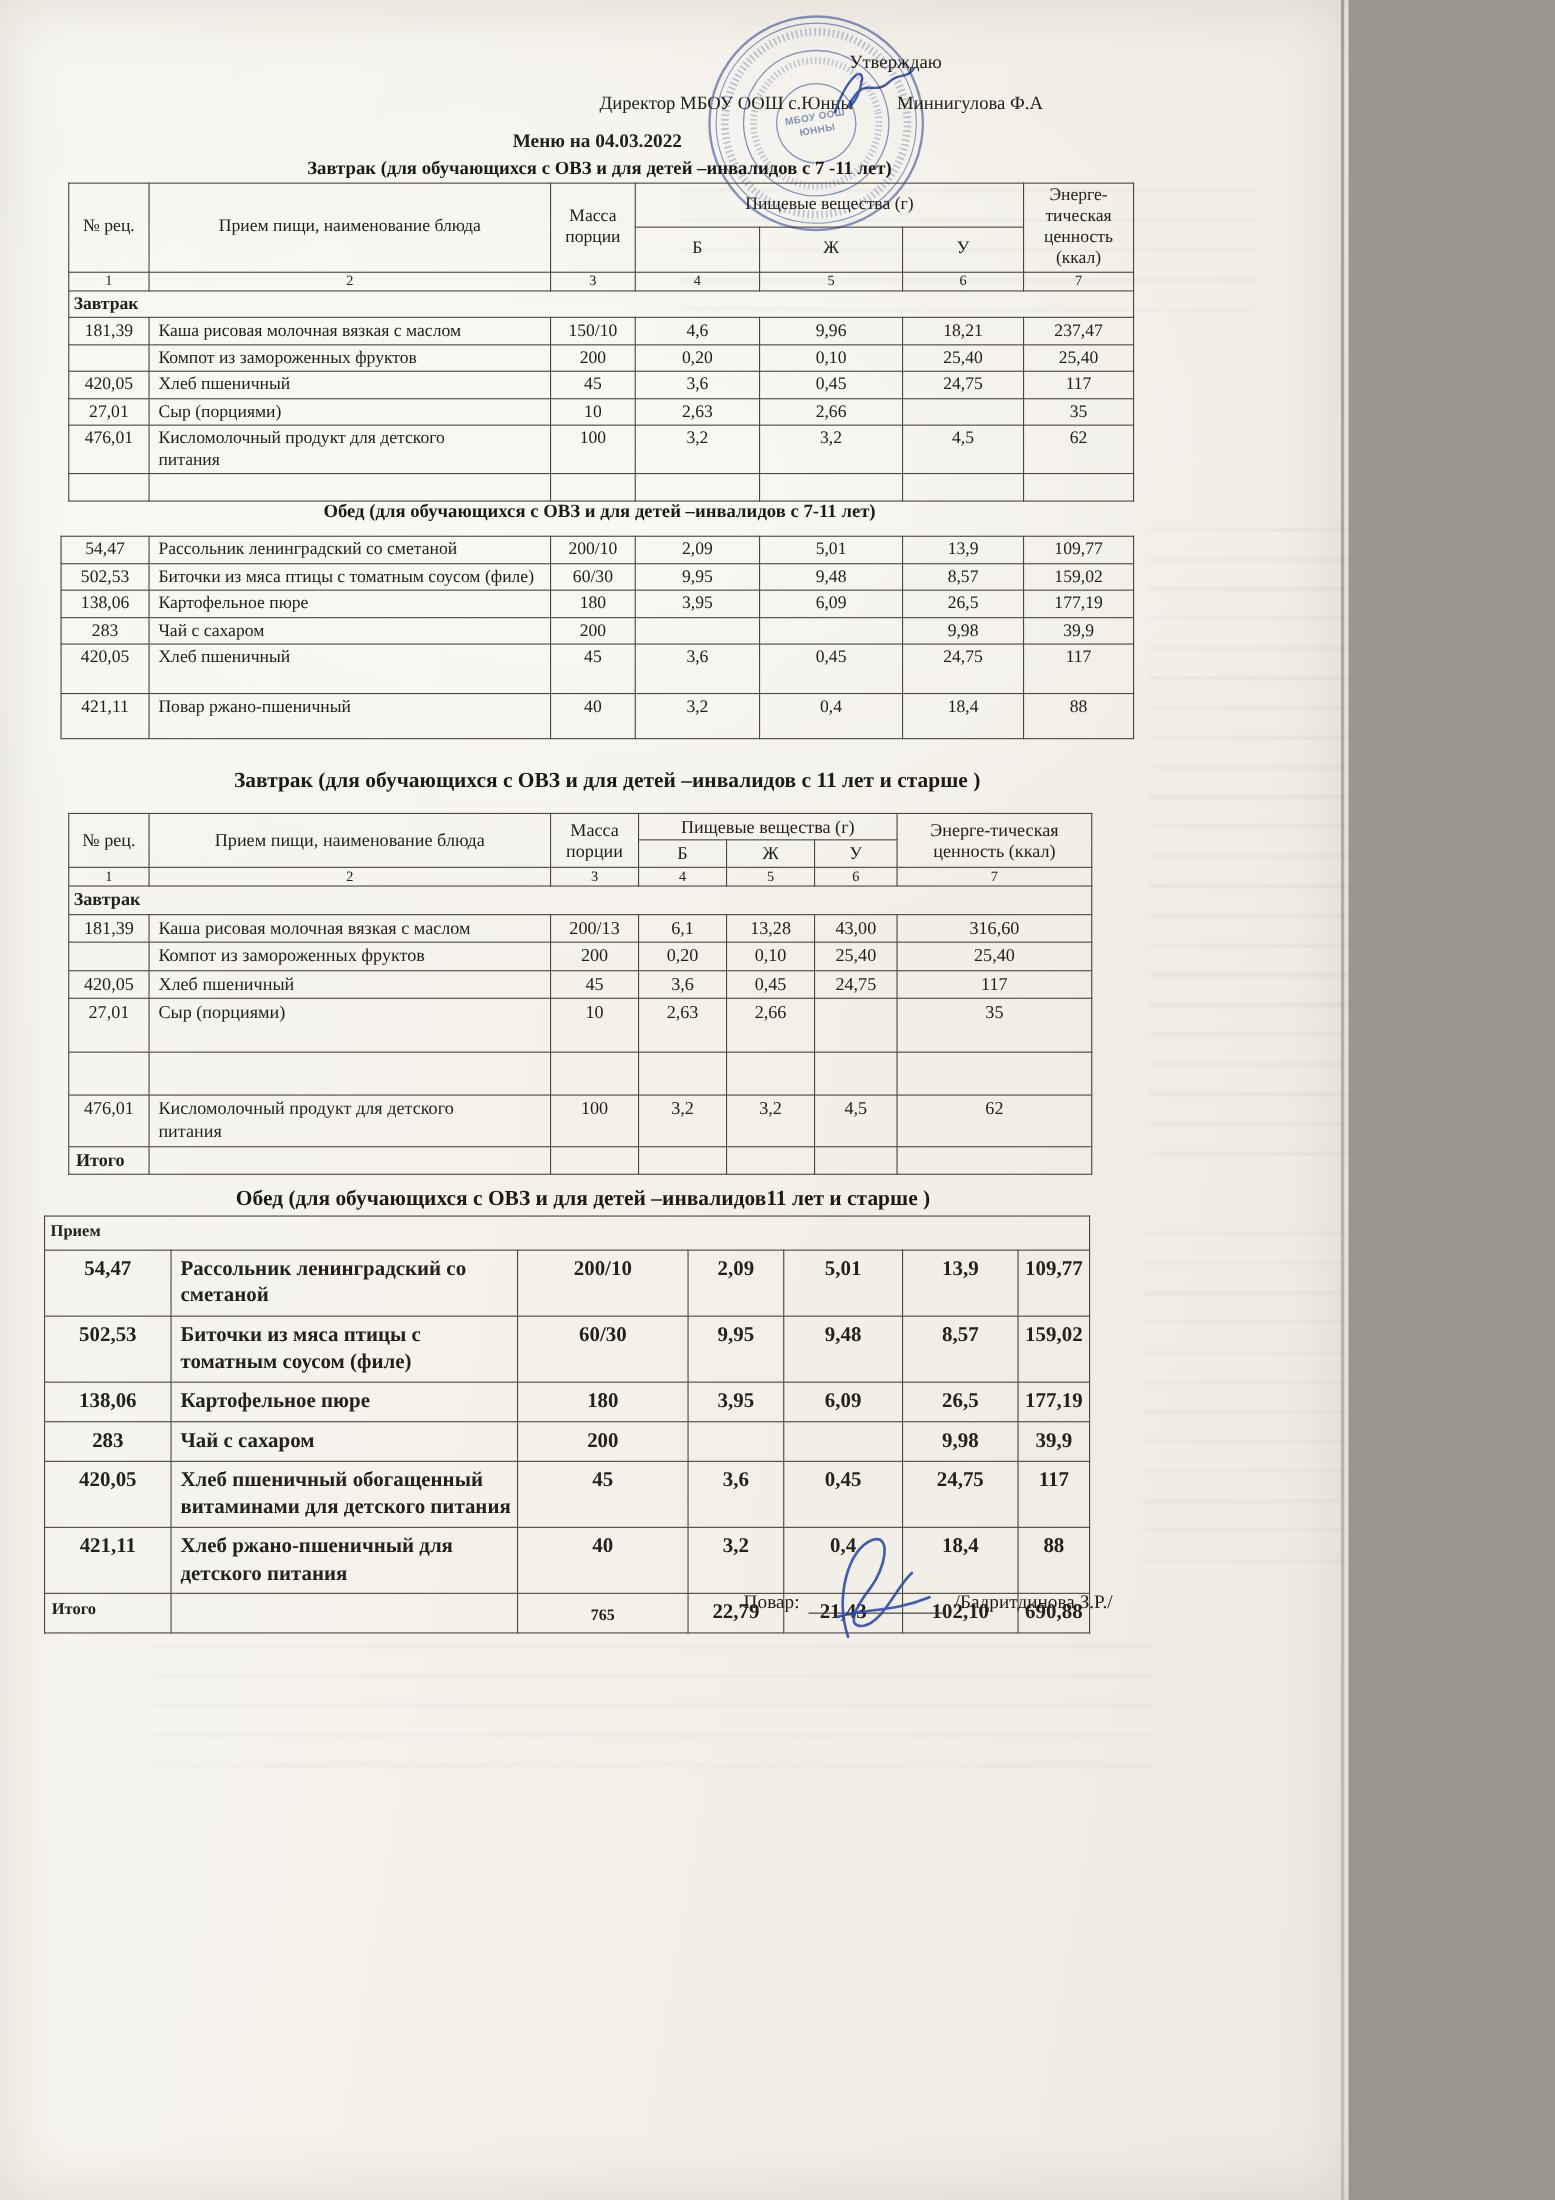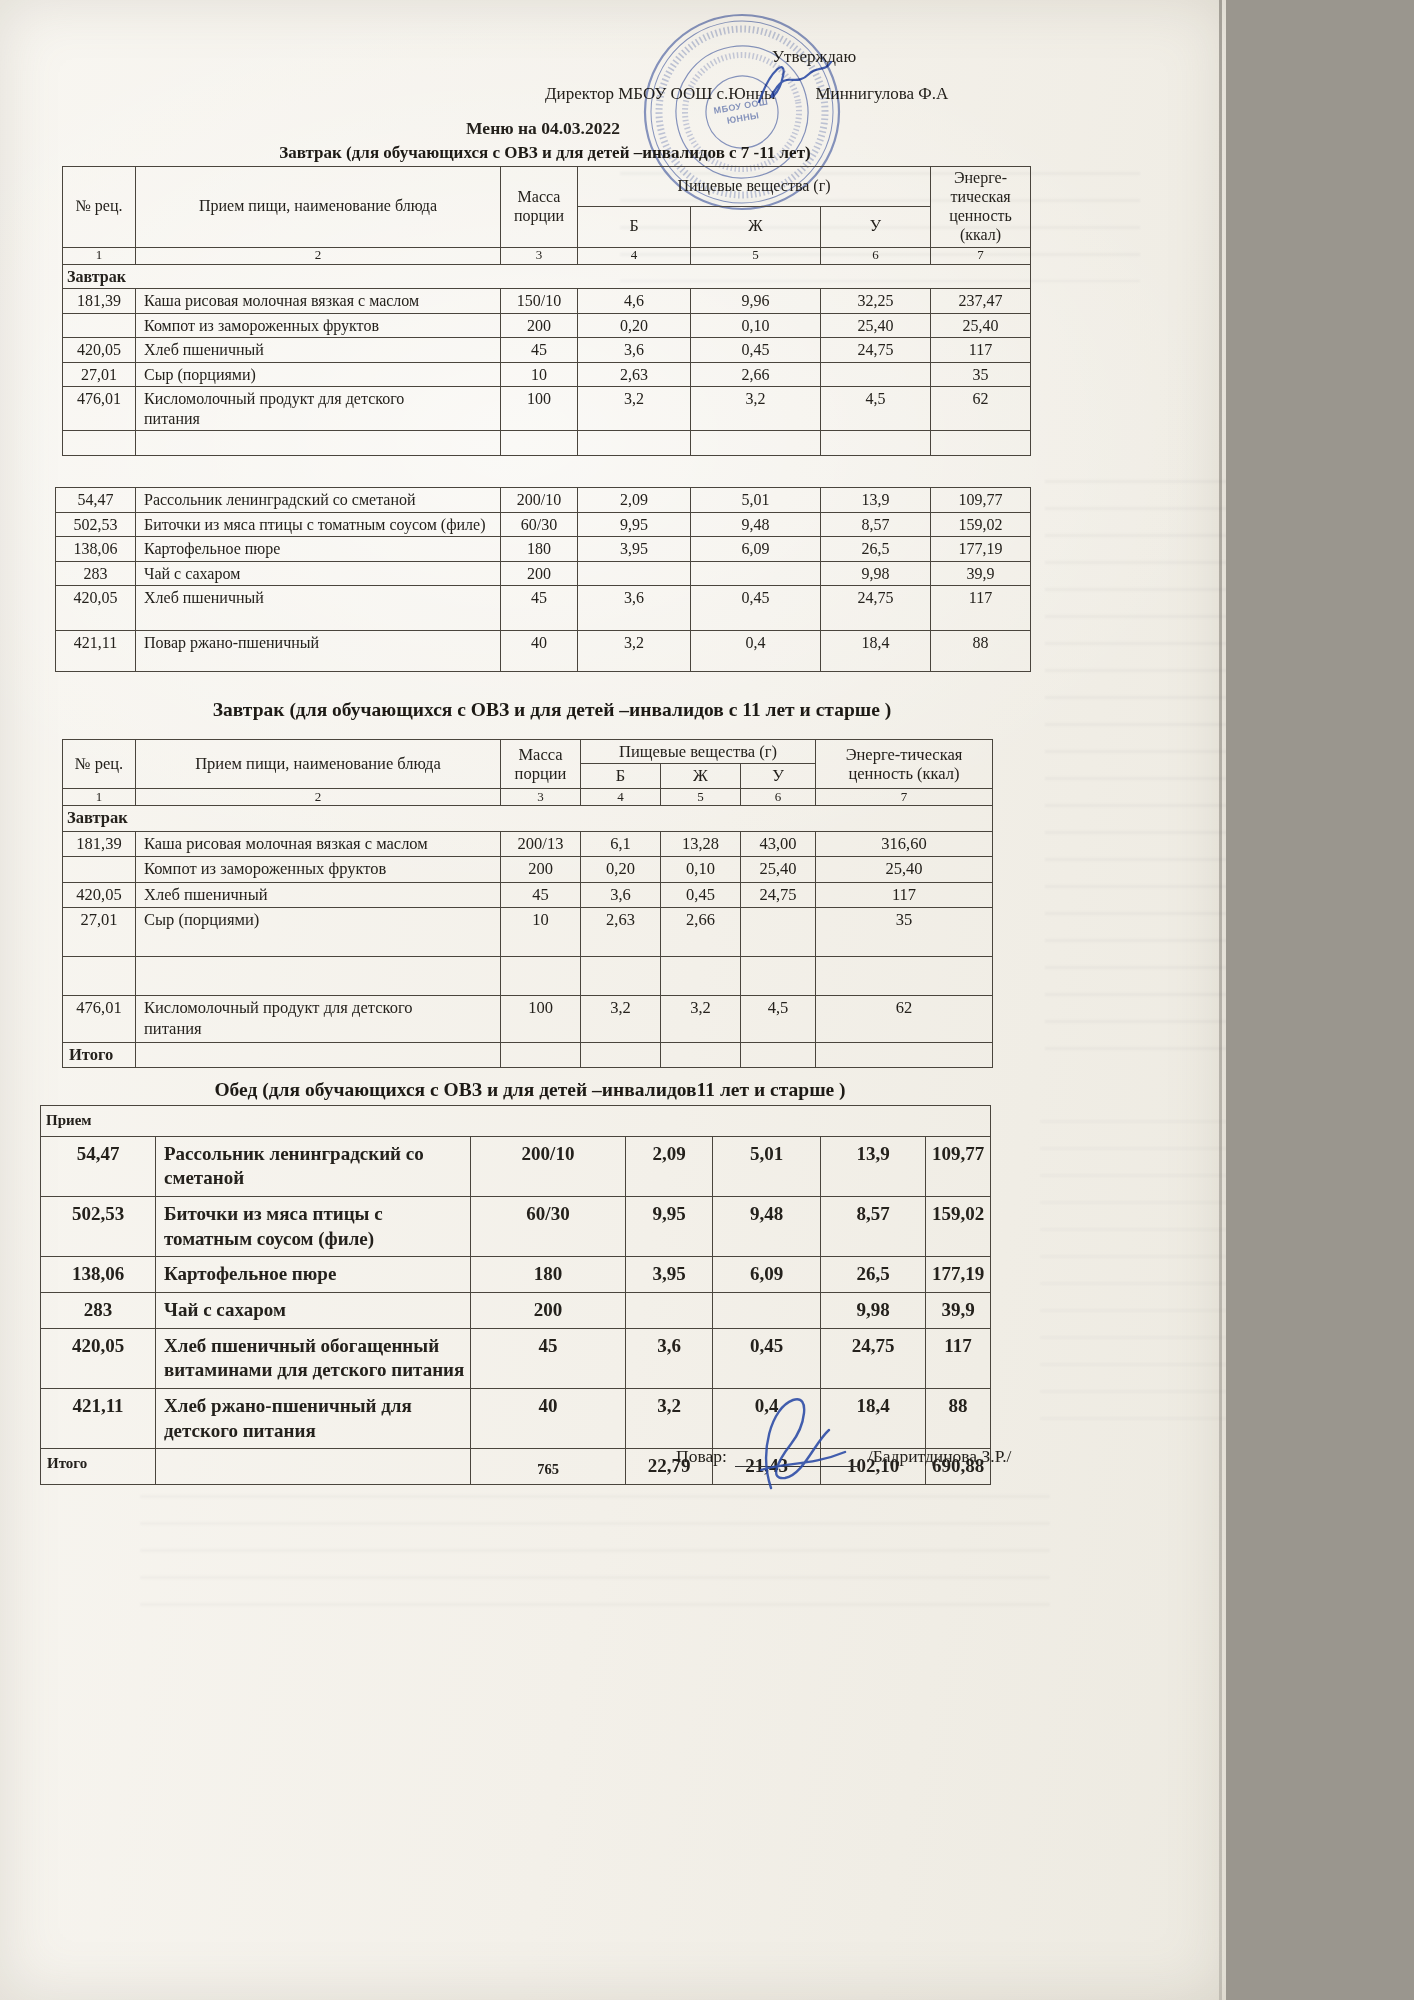--- a/index.html
+++ b/index.html
@@ -140,21 +140,21 @@
     <tbody>
         <tr class="meal-row">
           <td colspan="7" class="meal-cell">Завтрак</td>
         </tr>
         <tr class="item-row">
           <td class="c0">181,39</td>
           <td class="c1">Каша рисовая молочная вязкая с маслом</td>
           <td class="c2">150/10</td>
           <td class="c3">4,6</td>
           <td class="c4">9,96</td>
-          <td class="c5">32,25</td>
+          <td class="c5">18,21</td>
           <td class="c6">237,47</td>
         </tr>
         <tr class="item-row">
           <td class="c0"></td>
           <td class="c1">Компот из замороженных фруктов</td>
           <td class="c2">200</td>
           <td class="c3">0,20</td>
           <td class="c4">0,10</td>
           <td class="c5">25,40</td>
           <td class="c6">25,40</td>
@@ -191,20 +191,21 @@
           <td class="c1"></td>
           <td class="c2"></td>
           <td class="c3"></td>
           <td class="c4"></td>
           <td class="c5"></td>
           <td class="c6"></td>
         </tr>
       </tbody>
   </table>
 
+  <div class="sec-title st2">Обед (для обучающихся  с ОВЗ и для детей –инвалидов с 7-11 лет)</div>
   <table class="menu-table t2">
     <colgroup>
       <col style="width:80px">
         <col style="width:365px">
         <col style="width:77px">
       <col style="width:113px">
         <col style="width:130px">
         <col style="width:110px">
         <col style="width:100px">
     </colgroup>

